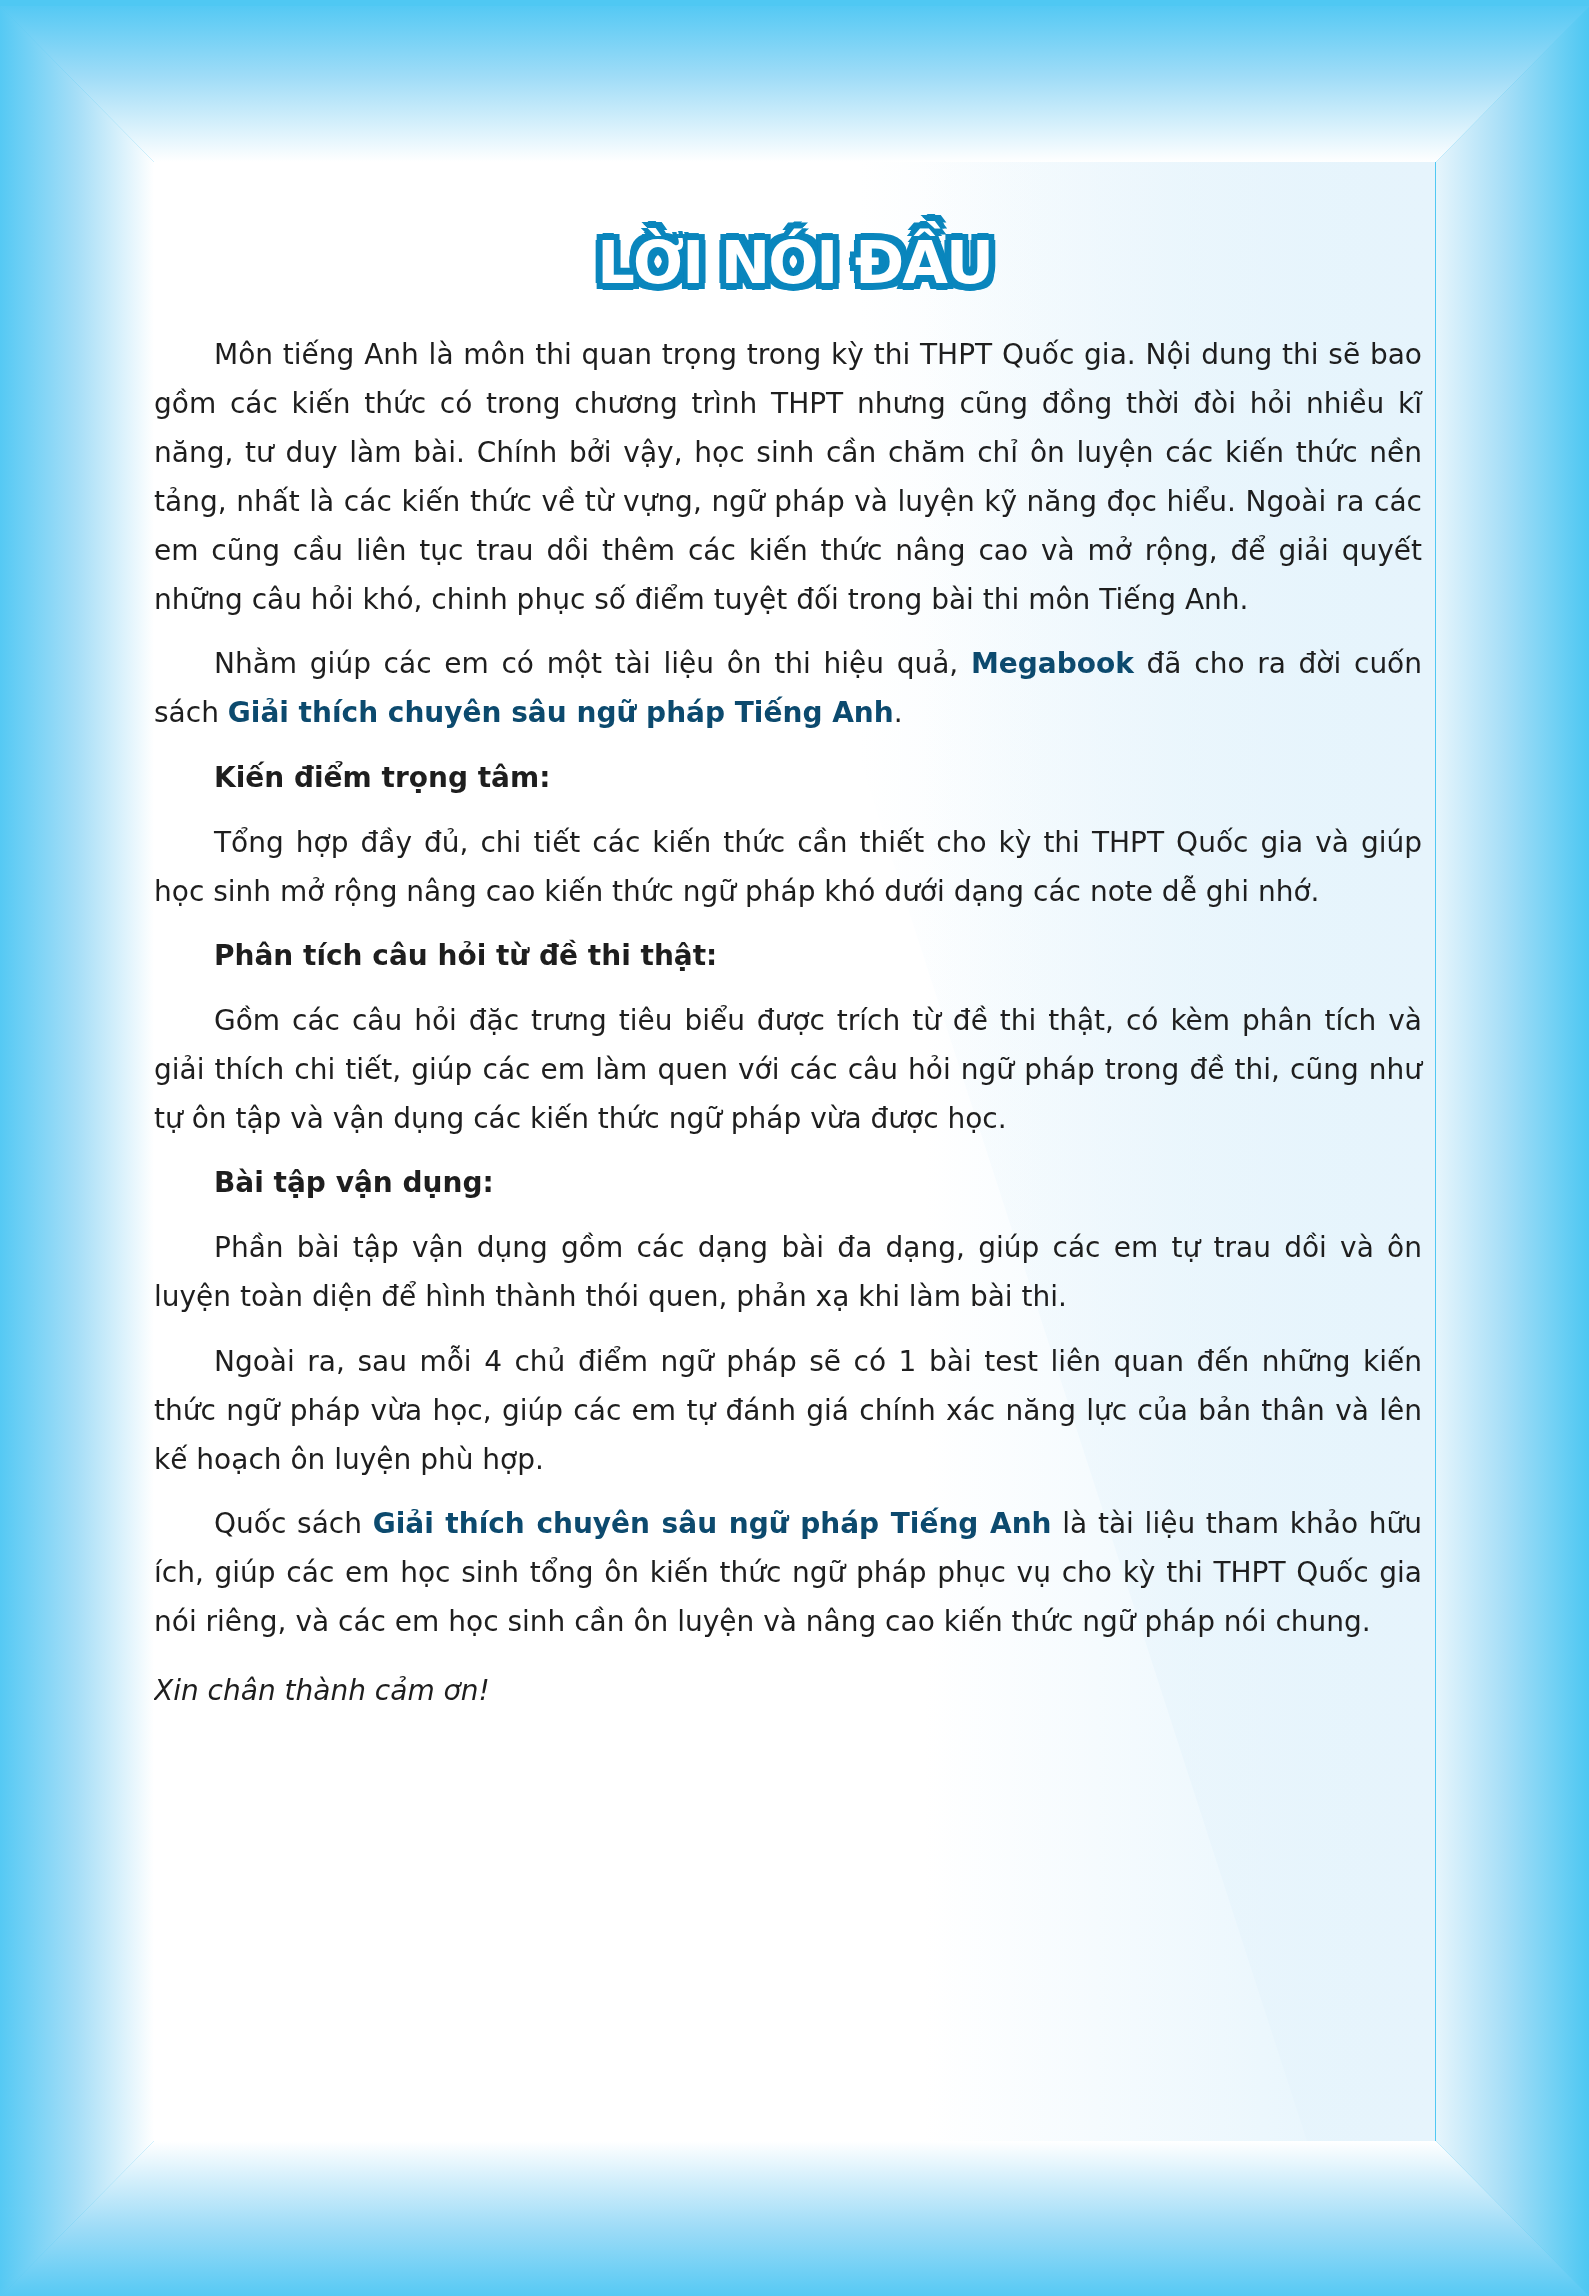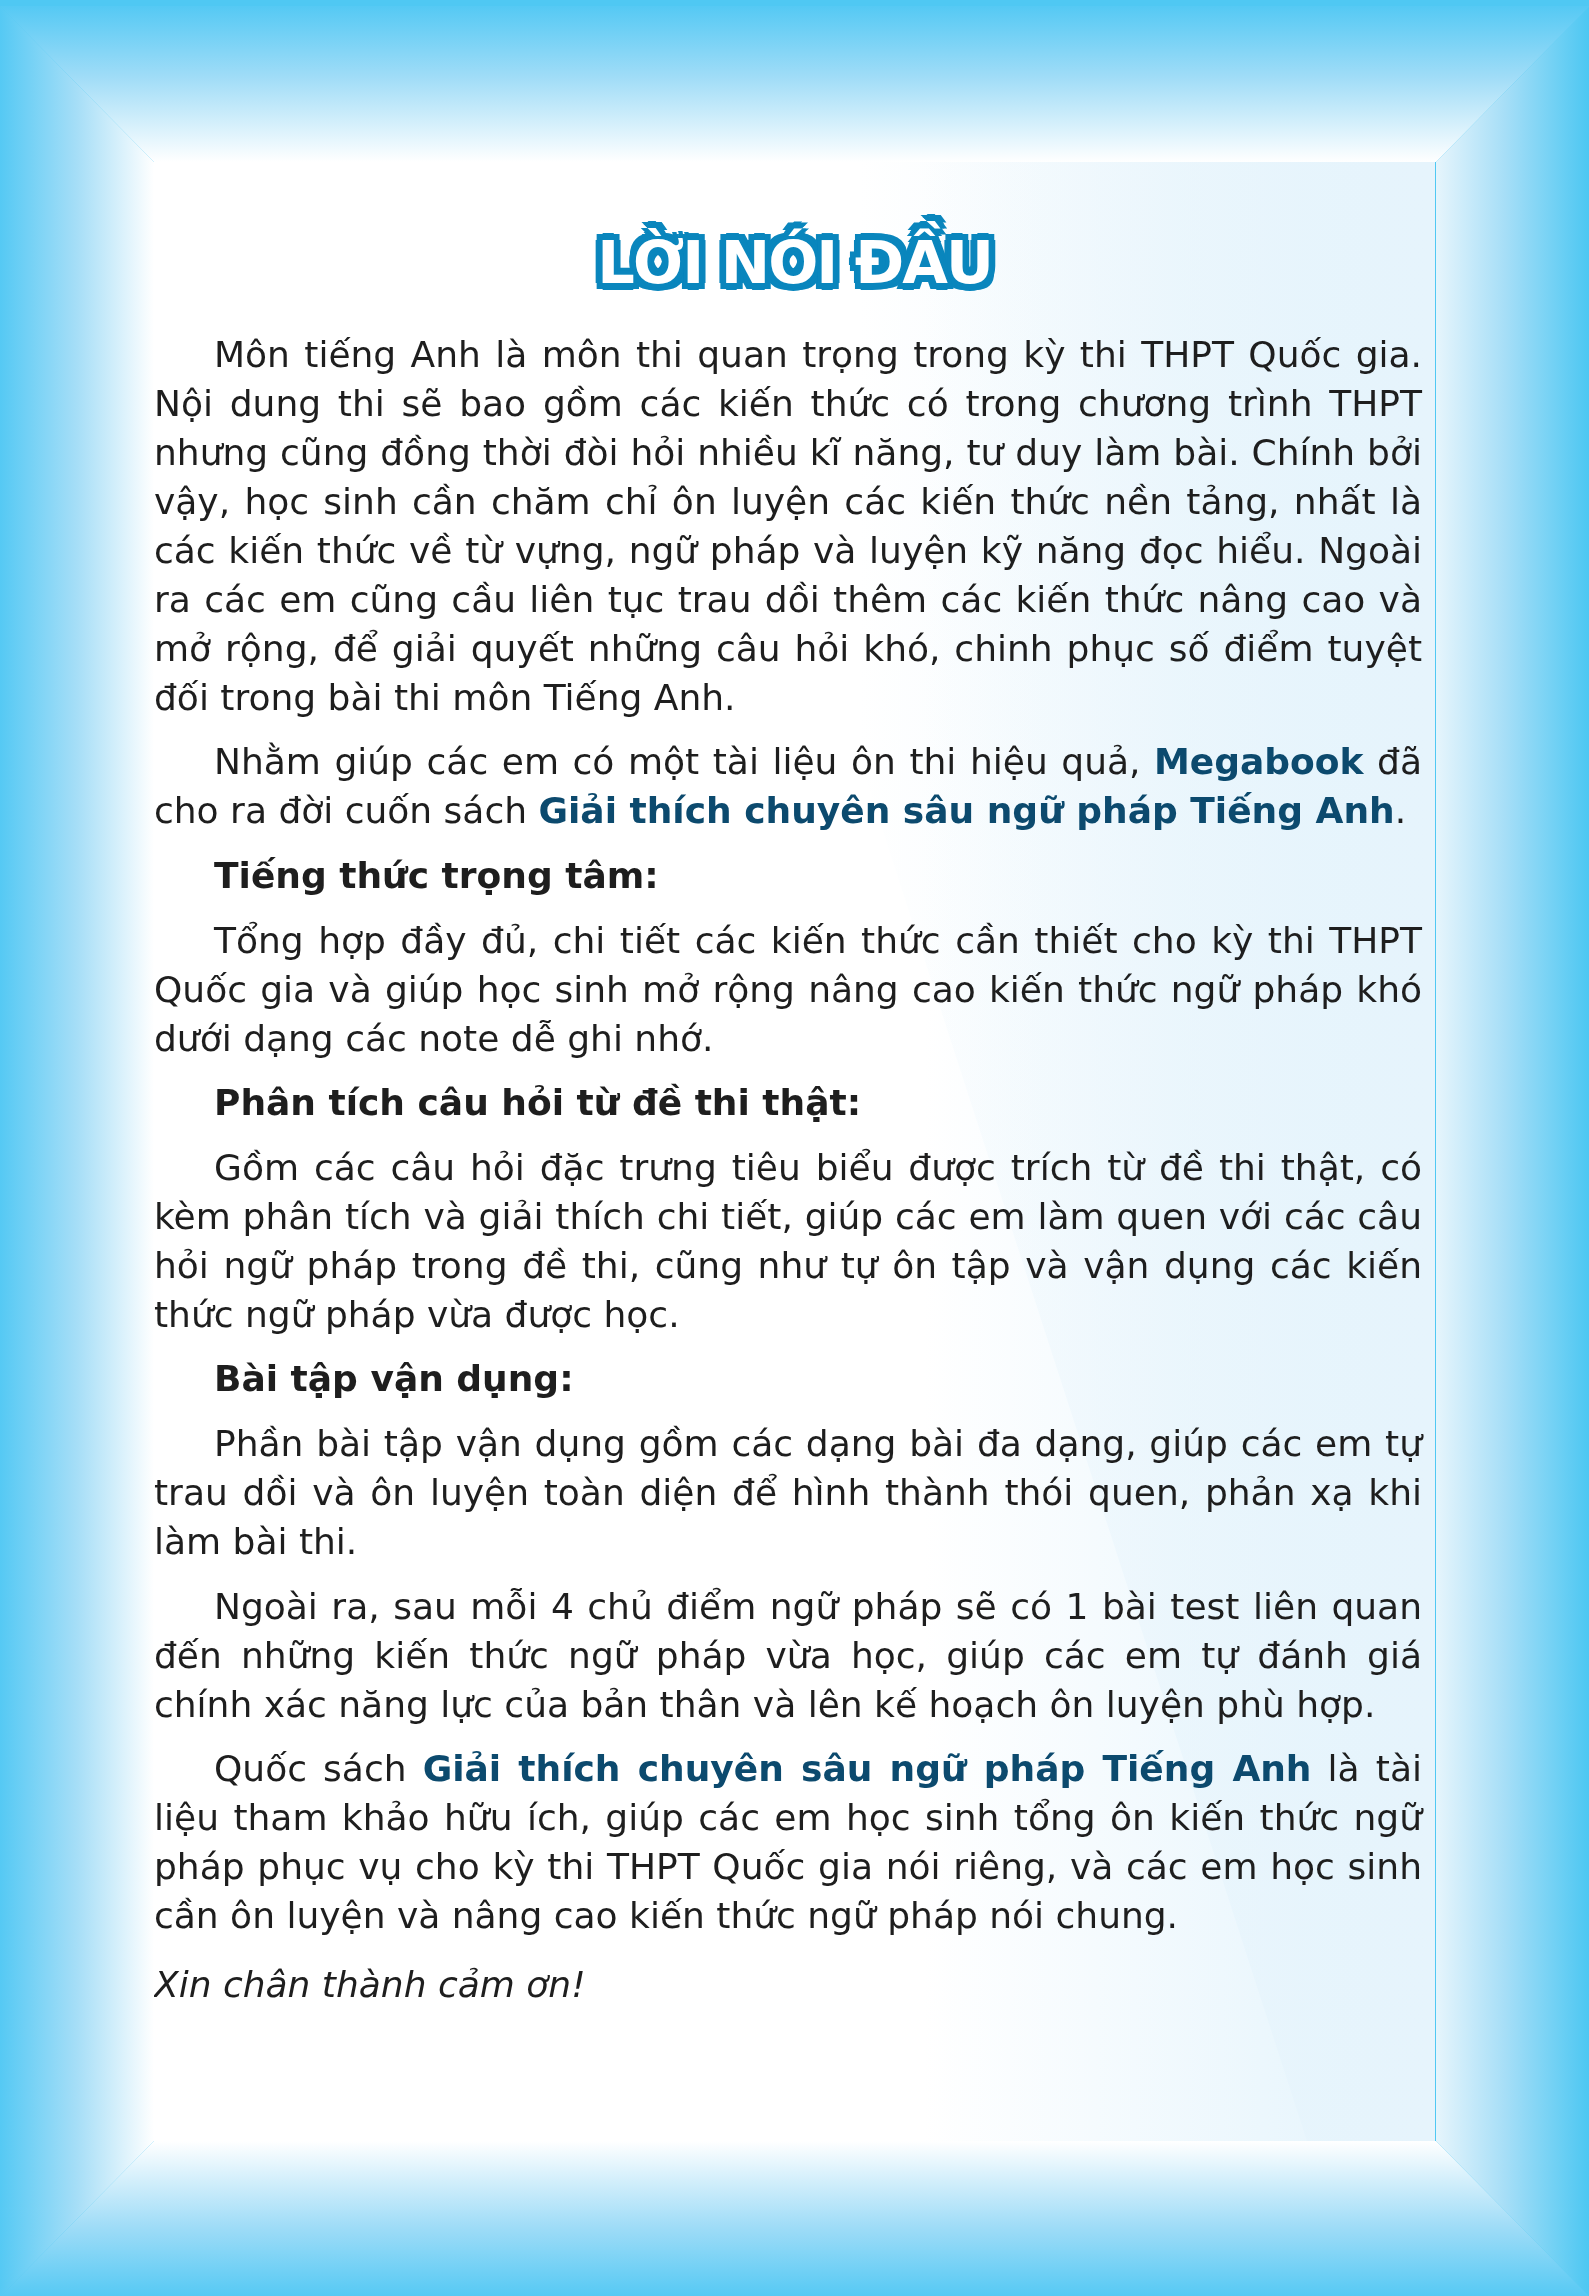--- a/index.html
+++ b/index.html
@@ -54,21 +54,21 @@
     text-shadow:
       0 0 0 #0a86bd,
       3.9px 0 0 #0a86bd, -3.9px 0 0 #0a86bd, 0 3.9px 0 #0a86bd, 0 -3.9px 0 #0a86bd,
       3.9px 3.9px 0 #0a86bd, -3.9px -3.9px 0 #0a86bd, 3.9px -3.9px 0 #0a86bd, -3.9px 3.9px 0 #0a86bd,
       6.8px 0 0 #0a86bd, -6.8px 0 0 #0a86bd, 0 6.8px 0 #0a86bd, 0 -6.8px 0 #0a86bd,
       5.9px 5.9px 0 #0a86bd, -5.9px -5.9px 0 #0a86bd, 5.9px -5.9px 0 #0a86bd, -5.9px 5.9px 0 #0a86bd;
     text-align: right;
   }
   .body {
     position:absolute; left:0; top:168px; width:1268px;
-    font-size:36px; line-height:49px;
+    font-size:28px; line-height:49px;
   }
   p { margin:0 0 15.6px 0; text-align:justify; text-indent:60px; }
   p.head { font-weight:bold; }
   .accent { color:#0c4a6e; font-weight:bold; }
   p.closing { font-style:italic; text-indent:0; margin-top:19.5px; }
 </style>
 </head>
 <body>
 
 <div class="frame">
@@ -85,21 +85,21 @@
       <div class="title-wrap">
         <span class="title">LỜI NÓI ĐẦU</span>
       </div>
 
       <div class="body">
         <p>Môn tiếng Anh là môn thi quan trọng trong kỳ thi THPT Quốc gia. Nội dung thi sẽ bao gồm các kiến thức có trong chương trình THPT nhưng cũng đồng thời đòi hỏi nhiều kĩ năng, tư duy làm bài. Chính bởi vậy, học sinh cần chăm chỉ ôn luyện các kiến thức nền tảng, nhất là các kiến thức về từ vựng, ngữ pháp và luyện kỹ năng đọc hiểu. Ngoài ra các em cũng cầu liên tục trau dồi thêm các kiến thức nâng cao và mở rộng, để giải quyết những câu hỏi khó, chinh phục số điểm tuyệt đối trong bài thi môn Tiếng Anh.</p>
 
         <p><span>Nhằm giúp các em có một tài liệu ôn thi hiệu quả, </span><span class="accent">Megabook</span><span> đã cho ra đời cuốn sách </span><span class="accent">Giải thích chuyên sâu ngữ pháp Tiếng Anh</span><span>.</span></p>
 
 
-        <p class="head">Tiếng thức trọng tâm:</p>
+        <p class="head">Kiến điểm trọng tâm:</p>
         <p>Tổng hợp đầy đủ, chi tiết các kiến thức cần thiết cho kỳ thi THPT Quốc gia và giúp học sinh mở rộng nâng cao kiến thức ngữ pháp khó dưới dạng các note dễ ghi nhớ.</p>
 
         <p class="head">Phân tích câu hỏi từ đề thi thật:</p>
         <p>Gồm các câu hỏi đặc trưng tiêu biểu được trích từ đề thi thật, có kèm phân tích và giải thích chi tiết, giúp các em làm quen với các câu hỏi ngữ pháp trong đề thi, cũng như tự ôn tập và vận dụng các kiến thức ngữ pháp vừa được học.</p>
 
         <p class="head">Bài tập vận dụng:</p>
         <p>Phần bài tập vận dụng gồm các dạng bài đa dạng, giúp các em tự trau dồi và ôn luyện toàn diện để hình thành thói quen, phản xạ khi làm bài thi.</p>
 
         <p>Ngoài ra, sau mỗi 4 chủ điểm ngữ pháp sẽ có 1 bài test liên quan đến những kiến thức ngữ pháp vừa học, giúp các em tự đánh giá chính xác năng lực của bản thân và lên kế hoạch ôn luyện phù hợp.</p>
 

